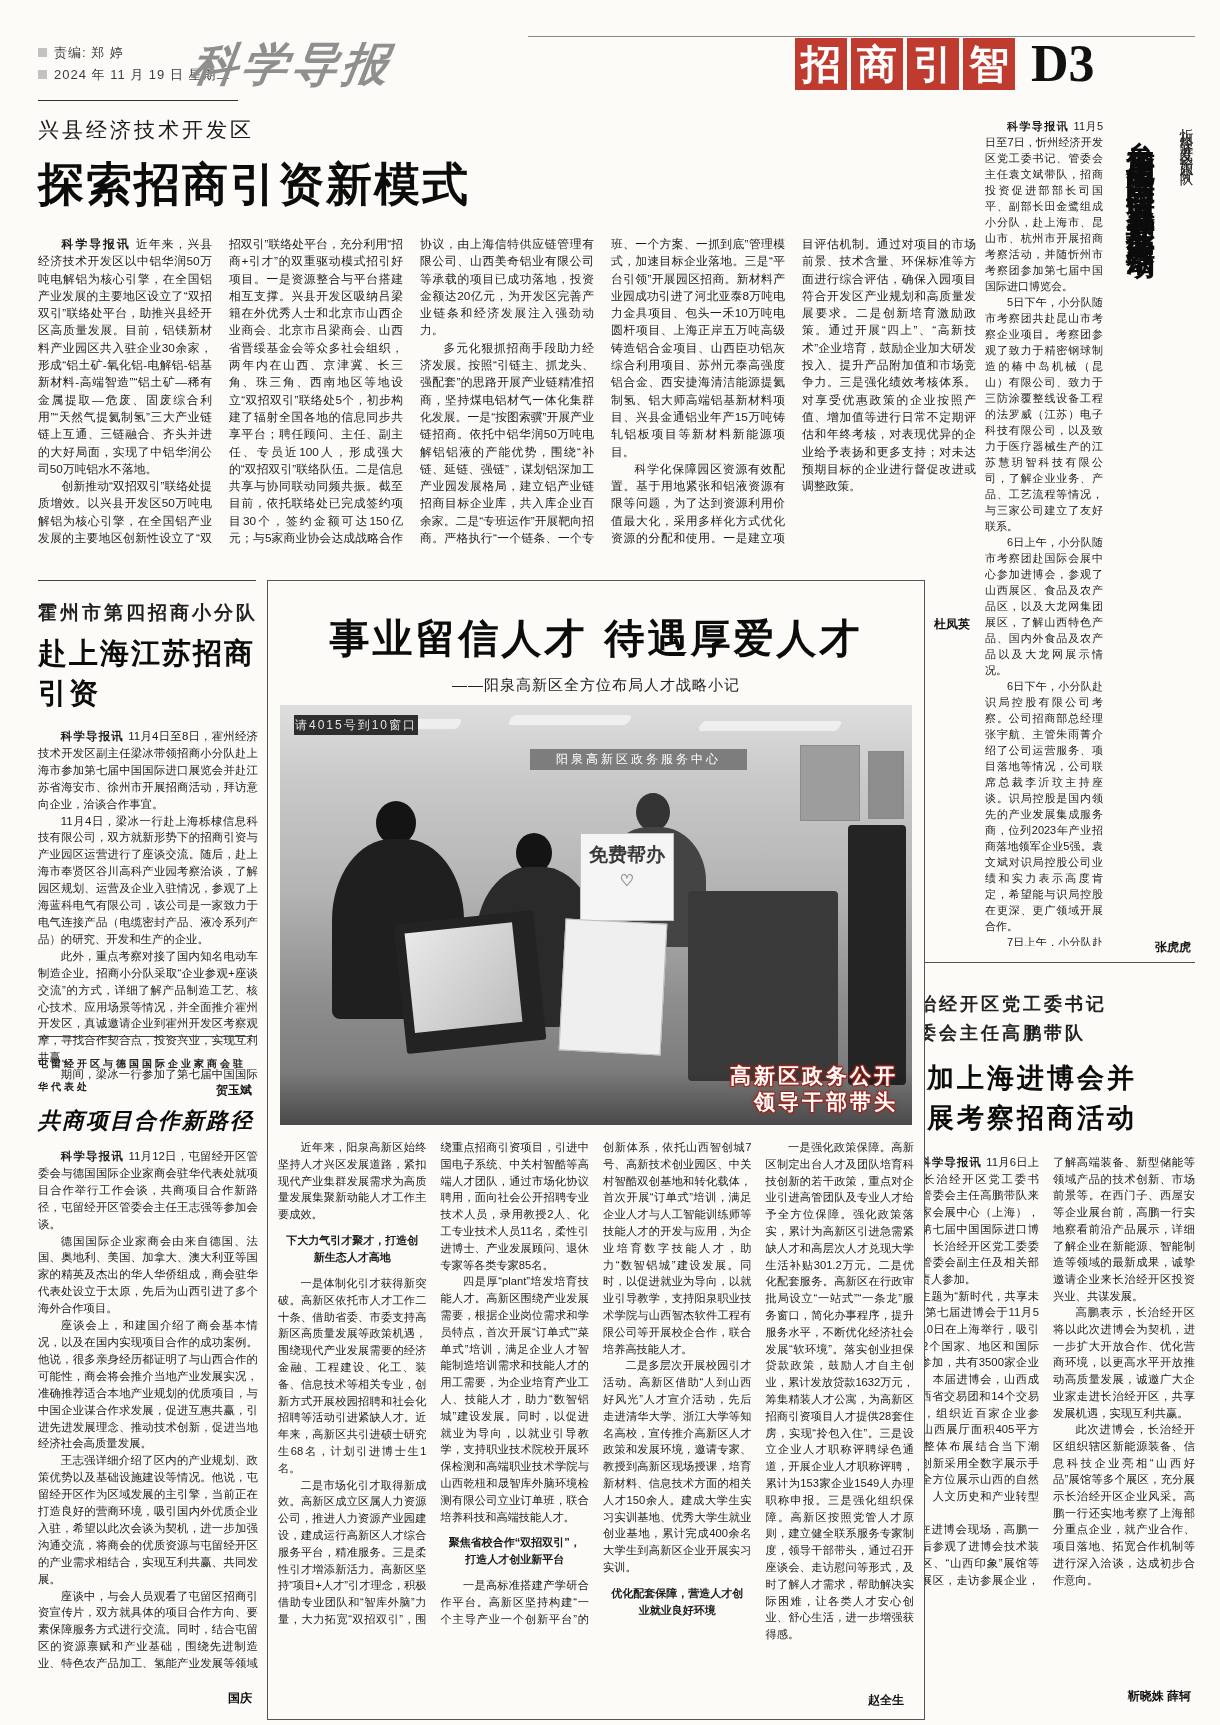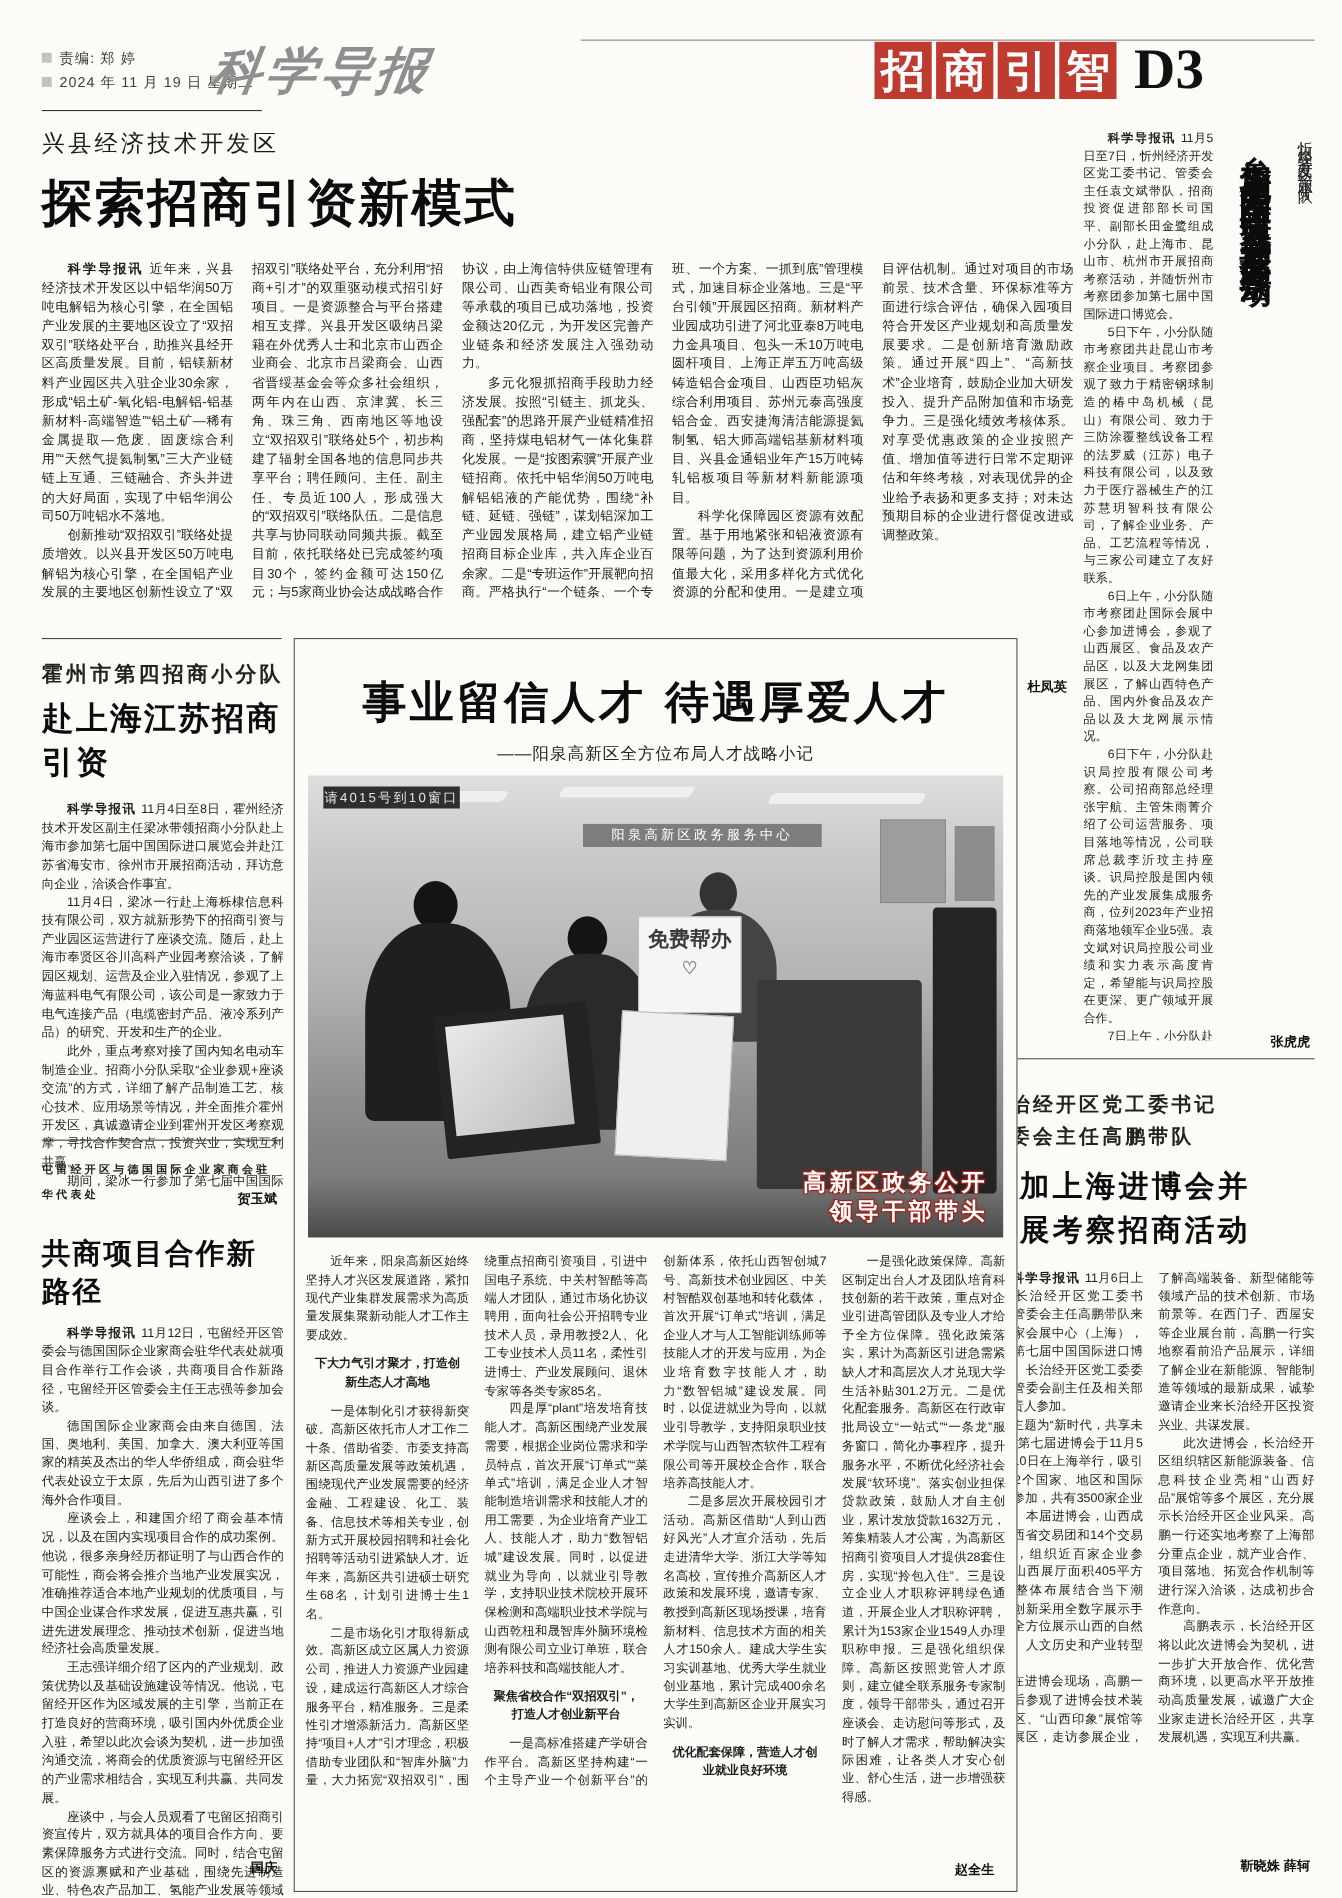--- a/index.html
+++ b/index.html
@@ -126,22 +126,22 @@
     <div>管委会主任高鹏带队</div>
   </div>
   <div id="cz-headline">
     <div>参加上海进博会并</div>
     <div>开展考察招商活动</div>
   </div>
   <div id="cz-body">
       <p class="para"><b>科学导报讯 </b>11月6日上午，长治经开区党工委书记、管委会主任高鹏带队来到国家会展中心（上海），参观第七届中国国际进口博览会。长治经开区党工委委员、管委会副主任及相关部门负责人参加。</p>
       <p class="para">主题为“新时代，共享未来”的第七届进博会于11月5日至10日在上海举行，吸引了152个国家、地区和国际组织参加，共有3500家企业参展。本届进博会，山西成立山西省交易团和14个交易分团，组织近百家企业参加。山西展厅面积405平方米，整体布展结合当下潮流，创新采用全数字展示手法，全方位展示山西的自然风光、人文历史和产业转型成果。</p>
       <p class="para">在进博会现场，高鹏一行先后参观了进博会技术装备展区、“山西印象”展馆等多个展区，走访参展企业，了解高端装备、新型储能等领域产品的技术创新、市场前景等。在西门子、西屋安等企业展台前，高鹏一行实地察看前沿产品展示，详细了解企业在新能源、智能制造等领域的最新成果，诚挚邀请企业来长治经开区投资兴业、共谋发展。</p>
+      <p class="para">高鹏表示，长治经开区将以此次进博会为契机，进一步扩大开放合作、优化营商环境，以更高水平开放推动高质量发展，诚邀广大企业家走进长治经开区，共享发展机遇，实现互利共赢。</p>
       <p class="para">此次进博会，长治经开区组织辖区新能源装备、信息科技企业亮相“山西好品”展馆等多个展区，充分展示长治经开区企业风采。高鹏一行还实地考察了上海部分重点企业，就产业合作、项目落地、拓宽合作机制等进行深入洽谈，达成初步合作意向。</p>
-      <p class="para">高鹏表示，长治经开区将以此次进博会为契机，进一步扩大开放合作、优化营商环境，以更高水平开放推动高质量发展，诚邀广大企业家走进长治经开区，共享发展机遇，实现互利共赢。</p>
     </div>
   <div class="byline" style="right:4px;top:698px;position:absolute;">靳晓姝 薛轲</div>
 </div>
 
 <div class="hr" style="left:38px;top:580px;width:218px;background:#444;"></div>
 
 <div class="abs" style="left:38px;top:600px;width:220px;">
   <div class="kicker-sm" style="font-size:19px;">霍州市第四招商小分队</div>
   <div class="small-story-headline" style="font-size:29px;margin-top:8px;">赴上海江苏招商引资</div>
   <div class="story-body" style="margin-top:14px;height:356px;">
@@ -150,21 +150,21 @@
       <p class="para">此外，重点考察对接了国内知名电动车制造企业。招商小分队采取“企业参观+座谈交流”的方式，详细了解产品制造工艺、核心技术、应用场景等情况，并全面推介霍州开发区，真诚邀请企业到霍州开发区考察观摩，寻找合作契合点，投资兴业，实现互利共赢。</p>
       <p class="para">期间，梁冰一行参加了第七届中国国际进口博览会，并就霍州经济技术开发区对外合作工作进行了交流。</p>
     </div>
   <div class="byline" style="right:6px;top:482px;position:absolute;">贺玉斌</div>
 </div>
 
 <div class="hr" style="left:38px;top:1036px;width:218px;background:#444;"></div>
 
 <div class="abs" style="left:38px;top:1052px;width:220px;">
   <div class="kicker-sm" style="font-size:10px;line-height:23px;">屯留经开区与德国国际企业家商会驻华代表处</div>
-  <div class="small-story-headline" style="font-size:26px;margin-top:24px;">共商项目合作新路径</div>
+  <div class="small-story-headline" style="font-size:22px;margin-top:8px;font-style:italic;">共商项目合作新路径</div>
   <div class="story-body" style="margin-top:12px;height:520px;">
       <p class="para"><b>科学导报讯 </b>11月12日，屯留经开区管委会与德国国际企业家商会驻华代表处就项目合作举行工作会谈，共商项目合作新路径，屯留经开区管委会主任王志强等参加会谈。</p>
       <p class="para">德国国际企业家商会由来自德国、法国、奥地利、美国、加拿大、澳大利亚等国家的精英及杰出的华人华侨组成，商会驻华代表处设立于太原，先后为山西引进了多个海外合作项目。</p>
       <p class="para">座谈会上，和建国介绍了商会基本情况，以及在国内实现项目合作的成功案例。他说，很多亲身经历都证明了与山西合作的可能性，商会将会推介当地产业发展实况，准确推荐适合本地产业规划的优质项目，与中国企业谋合作求发展，促进互惠共赢，引进先进发展理念、推动技术创新，促进当地经济社会高质量发展。</p>
       <p class="para">王志强详细介绍了区内的产业规划、政策优势以及基础设施建设等情况。他说，屯留经开区作为区域发展的主引擎，当前正在打造良好的营商环境，吸引国内外优质企业入驻，希望以此次会谈为契机，进一步加强沟通交流，将商会的优质资源与屯留经开区的产业需求相结合，实现互利共赢、共同发展。</p>
       <p class="para">座谈中，与会人员观看了屯留区招商引资宣传片，双方就具体的项目合作方向、要素保障服务方式进行交流。同时，结合屯留区的资源禀赋和产业基础，围绕先进制造业、特色农产品加工、氢能产业发展等领域展开了深入探讨。</p>
     </div>
   <div class="byline" style="right:6px;top:638px;position:absolute;">国庆</div>
 </div>
 

